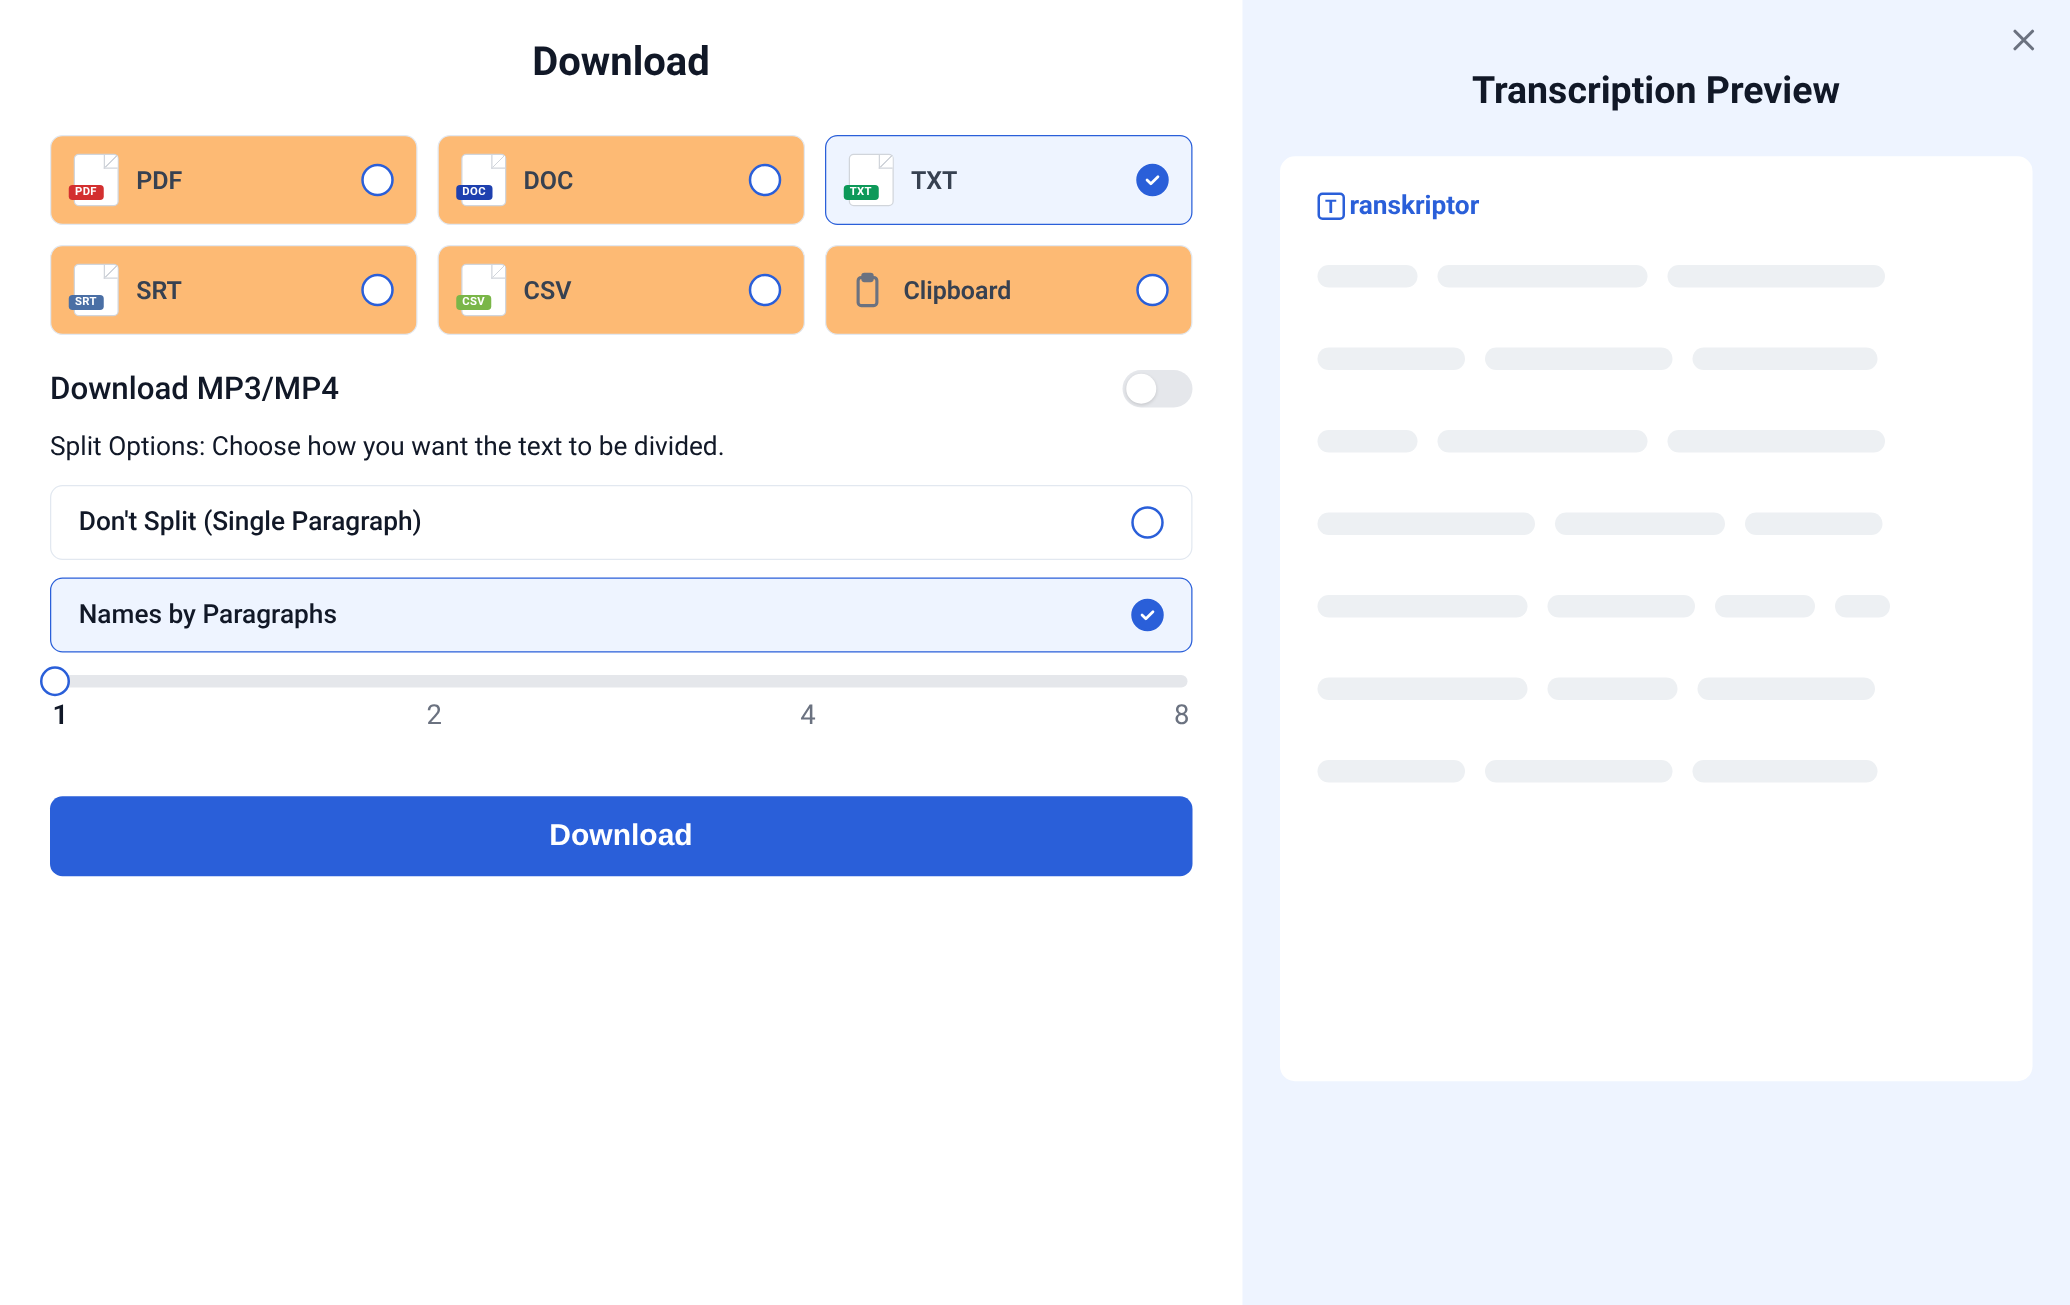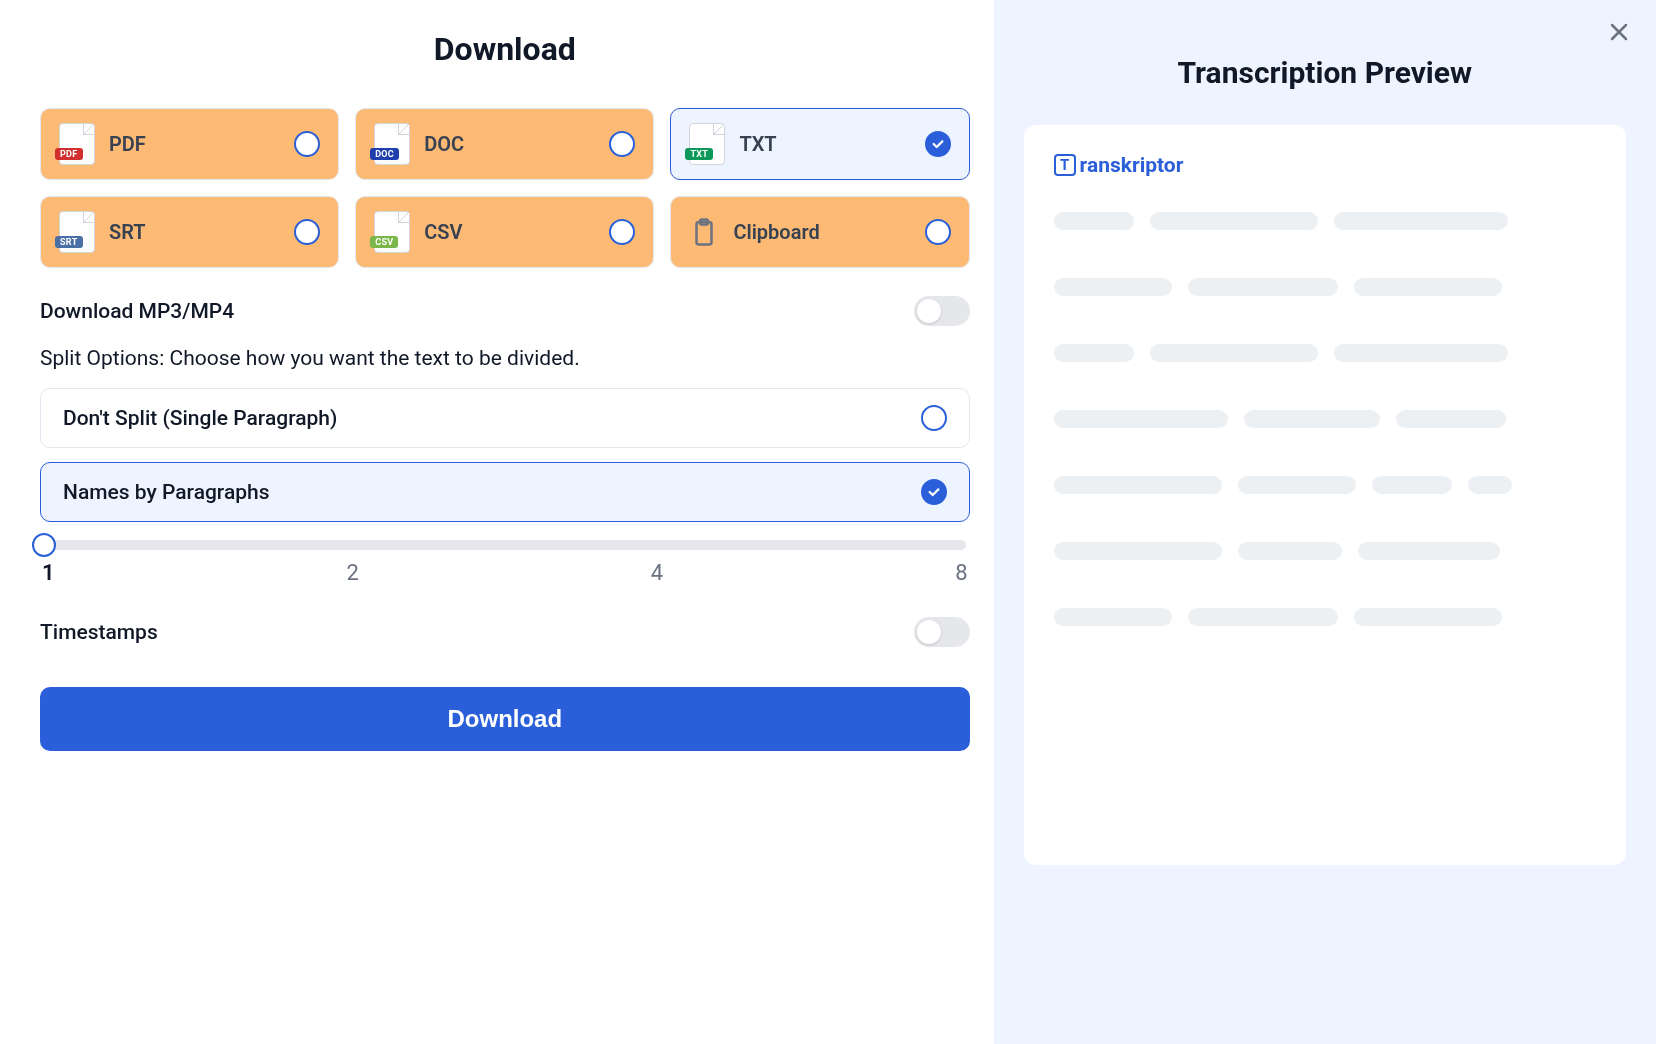--- a/index.html
+++ b/index.html
@@ -10,21 +10,21 @@
   height: 1044px;
   overflow: hidden;
 }
 .app {
   display: flex;
   width: 100%;
   height: 100%;
 }
 .left {
   width: 60%;
-  padding: 30px 24px 40px 40px;
+  padding: 30px 40px 40px 40px;
   overflow-y: auto;
 }
 .right {
   width: 40%;
   background: #eef4ff;
   padding: 30px 30px 40px 30px;
   position: relative;
 }
 .close-btn {
   position: absolute;
@@ -130,21 +130,21 @@
 }
 .clip-icon svg { width:100%; height:100%; color:#6b7280; }
 
 .row {
   display: flex;
   justify-content: space-between;
   align-items: center;
   margin-bottom: 20px;
 }
 .row-label {
-  font-size: 21px;
+  font-size: 25px;
   font-weight: 500;
   color: #111827;
 }
 .toggle {
   width: 56px;
   height: 30px;
   border-radius: 15px;
   background: #e5e7eb;
   position: relative;
   cursor: pointer;
@@ -365,26 +365,20 @@
         <div class="slider-thumb"></div>
       </div>
       <div class="slider-labels">
         <span class="current">1</span>
         <span>2</span>
         <span>4</span>
         <span>8</span>
       </div>
     </div>
 
-    <div class="row">
-      <span class="row-label">Timestamps</span>
-      <div class="toggle">
-          <div class="knob"></div>
-        </div>
-    </div>
 
 
     <button class="download-btn">Download</button>
   </div>
 
   <div class="right">
     <div class="close-btn">
       <svg viewBox="0 0 24 24" fill="none" stroke="currentColor" stroke-width="2.5" stroke-linecap="round">
           <path d="M5 5L19 19M19 5L5 19"></path>
         </svg>

